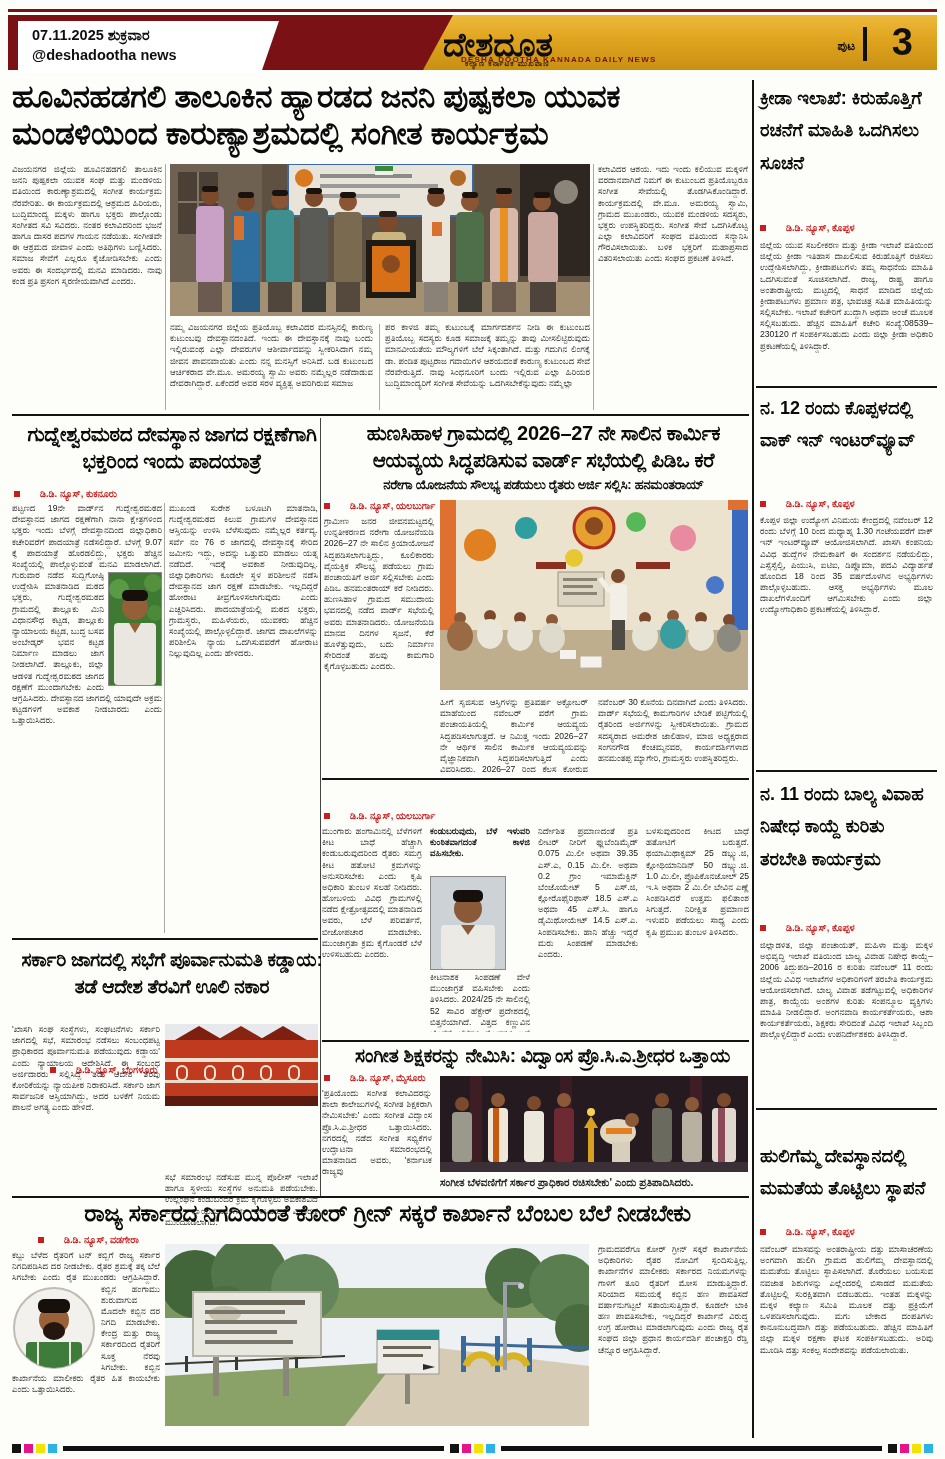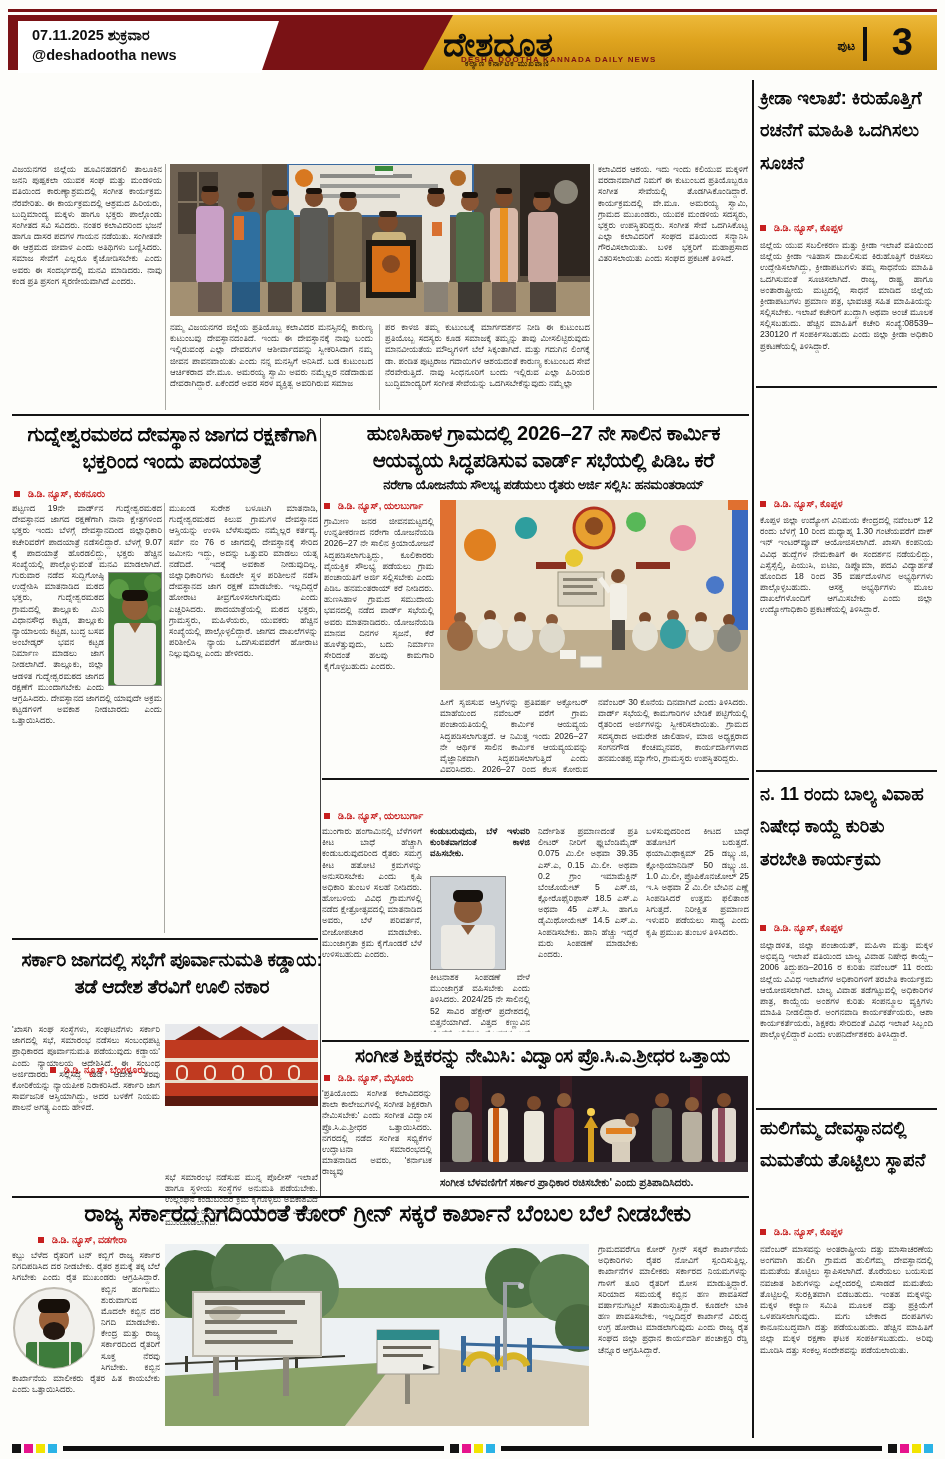--- a/index.html
+++ b/index.html
@@ -2,21 +2,21 @@
 <html><head>
 <meta charset="utf-8">
 <style>
   html,body{margin:0;padding:0;background:#e9e9e9;}
   .page{position:relative;width:945px;height:1459px;background:#fdfdfa;margin:0 auto;
         font-family:"Liberation Sans","DejaVu Sans",sans-serif;color:#111;overflow:hidden;}
   .abs{position:absolute;}
   .hl{font-weight:800;color:#0a0a0a;letter-spacing:-0.3px;}
   .center{text-align:center;margin-left:7px;}
   .body-txt{font-size:8.6px;line-height:1.3;text-align:justify;color:#191919;overflow:hidden;}
-  .byline{display:flex;align-items:center;gap:8px;color:#c71f1f;font-weight:700;font-size:9.5px;}
+  .byline{display:flex;align-items:center;gap:20px;color:#c71f1f;font-weight:700;font-size:9.5px;}
   .bysq{width:6px;height:6px;background:#c71f1f;flex:0 0 auto;}
   .rule{background:#141414;}
   .hair{background:#a9a9a3;}
   .caption{font-size:10.5px;font-weight:700;color:#222;}
   .photo{display:block;}
   .inset-r{float:right;margin:2px 0 3px 4px;border:1px solid #888;}
   .inset-l{float:left;margin:2px 5px 2px 0;}
   .band{background:#7a1215;}
   .gold{background:linear-gradient(180deg,#edb93a 0%,#dfa41f 45%,#c98f12 100%);}
   .datebox{background:#fff;clip-path:polygon(0 0,100% 0,calc(100% - 18px) 100%,0 100%);
@@ -46,20 +46,21 @@
     <div class="abs gold" style="left:415px;top:0;width:514px;height:55px;clip-path:polygon(30px 0,100% 0,100% 100%,0 100%);">
       <div class="abs mast-top" style="left:38px;top:4px;margin-top:36px;">DESHA DOOTHA KANNADA DAILY NEWS</div>
       <div class="abs mast" style="left:20px;top:13px;">ದೇಶದೂತ</div>
       <div class="abs mast-sub" style="left:42px;top:44px;">ಕಲ್ಯಾಣ ಕರ್ನಾಟಕ ಮುಖವಾಣಿ</div>
       <div class="abs pageword" style="right:82px;top:24px;">ಪುಟ</div>
       <div class="abs" style="right:70px;top:12px;width:4px;height:34px;background:#101010;"></div>
       <div class="abs pageno" style="right:24px;top:8px;">3</div>
     </div>
   </div>
 
+  <div class="abs hl" style="left:12px;top:78px;width:737px;font-size:31px;line-height:1.2;">ಹೂವಿನಹಡಗಲಿ ತಾಲೂಕಿನ ಹ್ಯಾರಡದ ಜನನಿ ಪುಷ್ಪಕಲಾ ಯುವಕ ಮಂಡಳಿಯಿಂದ ಕಾರುಣ್ಯಾಶ್ರಮದಲ್ಲಿ ಸಂಗೀತ ಕಾರ್ಯಕ್ರಮ</div>
 
   <div class="abs body-txt" style="left:12px;top:164px;width:150px;height:246px;">ವಿಜಯನಗರ ಜಿಲ್ಲೆಯ ಹೂವಿನಹಡಗಲಿ ತಾಲೂಕಿನ ಜನನಿ ಪುಷ್ಪಕಲಾ ಯುವಕ ಸಂಘ ಮತ್ತು ಮಂಡಳಿಯ ವತಿಯಿಂದ ಕಾರುಣ್ಯಾಶ್ರಮದಲ್ಲಿ ಸಂಗೀತ ಕಾರ್ಯಕ್ರಮ ನೆರವೇರಿತು. ಈ ಕಾರ್ಯಕ್ರಮದಲ್ಲಿ ಆಶ್ರಮದ ಹಿರಿಯರು, ಬುದ್ಧಿಮಾಂದ್ಯ ಮಕ್ಕಳು ಹಾಗೂ ಭಕ್ತರು ಪಾಲ್ಗೊಂಡು ಸಂಗೀತದ ಸವಿ ಸವಿದರು. ನಂತರ ಕಲಾವಿದರಿಂದ ಭಜನೆ ಹಾಗೂ ದಾಸರ ಪದಗಳ ಗಾಯನ ನಡೆಯಿತು. ಸಂಗೀತವೇ ಈ ಆಶ್ರಮದ ಜೀವಾಳ ಎಂದು ಅತಿಥಿಗಳು ಬಣ್ಣಿಸಿದರು. ಸಮಾಜ ಸೇವೆಗೆ ಎಲ್ಲರೂ ಕೈಜೋಡಿಸಬೇಕು ಎಂದು ಅವರು ಈ ಸಂದರ್ಭದಲ್ಲಿ ಮನವಿ ಮಾಡಿದರು. ನಾವು ಕಂಡ ಪ್ರತಿ ಪ್ರಸಂಗ ಸ್ಮರಣೀಯವಾಗಿದೆ ಎಂದರು.</div>
   <div class="abs hair" style="left:165px;top:164px;width:1px;height:246px;"></div>
 
   <svg class="abs photo" style="left:170px;top:164px;" width="420" height="152" viewBox="0 0 420 152">
     <rect width="420" height="152" fill="#5e5142"></rect>
     <rect x="0" y="0" width="92" height="152" fill="#6e6152"></rect>
     <rect x="8" y="8" width="40" height="62" fill="#4a4036"></rect>
     <line x1="28" y1="8" x2="28" y2="70" stroke="#847663" stroke-width="2"></line>
     <line x1="8" y1="38" x2="48" y2="38" stroke="#847663" stroke-width="2"></line>
@@ -404,36 +405,37 @@
   <div class="abs rule" style="left:752px;top:80px;width:2px;height:1358px;"></div>
 
   <div class="abs sb-hl" style="left:760px;top:82px;width:173px;">ಕ್ರೀಡಾ ಇಲಾಖೆ: ಕಿರುಹೊತ್ತಿಗೆ ರಚನೆಗೆ ಮಾಹಿತಿ ಒದಗಿಸಲು ಸೂಚನೆ</div>
   <div class="abs byline" style="left:760px;top:222px;">
     <span class="bysq"></span>
     <span>ಡಿ.ಡಿ. ನ್ಯೂಸ್, ಕೊಪ್ಪಳ</span>
   </div>
   <div class="abs body-txt" style="left:760px;top:240px;width:173px;height:142px;">ಜಿಲ್ಲೆಯ ಯುವ ಸಬಲೀಕರಣ ಮತ್ತು ಕ್ರೀಡಾ ಇಲಾಖೆ ವತಿಯಿಂದ ಜಿಲ್ಲೆಯ ಕ್ರೀಡಾ ಇತಿಹಾಸ ದಾಖಲಿಸುವ ಕಿರುಹೊತ್ತಿಗೆ ರಚಿಸಲು ಉದ್ದೇಶಿಸಲಾಗಿದ್ದು, ಕ್ರೀಡಾಪಟುಗಳು ತಮ್ಮ ಸಾಧನೆಯ ಮಾಹಿತಿ ಒದಗಿಸುವಂತೆ ಸೂಚಿಸಲಾಗಿದೆ. ರಾಜ್ಯ, ರಾಷ್ಟ್ರ ಹಾಗೂ ಅಂತಾರಾಷ್ಟ್ರೀಯ ಮಟ್ಟದಲ್ಲಿ ಸಾಧನೆ ಮಾಡಿದ ಜಿಲ್ಲೆಯ ಕ್ರೀಡಾಪಟುಗಳು ಪ್ರಮಾಣ ಪತ್ರ, ಭಾವಚಿತ್ರ ಸಹಿತ ಮಾಹಿತಿಯನ್ನು ಸಲ್ಲಿಸಬೇಕು. ಇಲಾಖೆ ಕಚೇರಿಗೆ ಖುದ್ದಾಗಿ ಅಥವಾ ಅಂಚೆ ಮೂಲಕ ಸಲ್ಲಿಸಬಹುದು. ಹೆಚ್ಚಿನ ಮಾಹಿತಿಗೆ ಕಚೇರಿ ಸಂಖ್ಯೆ:08539–230120 ಗೆ ಸಂಪರ್ಕಿಸಬಹುದು ಎಂದು ಜಿಲ್ಲಾ ಕ್ರೀಡಾ ಅಧಿಕಾರಿ ಪ್ರಕಟಣೆಯಲ್ಲಿ ತಿಳಿಸಿದ್ದಾರೆ.</div>
   <div class="abs rule" style="left:756px;top:386px;width:181px;height:2px;"></div>
 
+  <div class="abs sb-hl" style="left:760px;top:392px;width:173px;">ನ. 12 ರಂದು ಕೊಪ್ಪಳದಲ್ಲಿ ವಾಕ್ ಇನ್ ಇಂಟರ್‌ವ್ಯೂವ್</div>
   <div class="abs byline" style="left:760px;top:498px;">
     <span class="bysq"></span>
     <span>ಡಿ.ಡಿ. ನ್ಯೂಸ್, ಕೊಪ್ಪಳ</span>
   </div>
   <div class="abs body-txt" style="left:760px;top:515px;width:173px;height:248px;">ಕೊಪ್ಪಳ ಜಿಲ್ಲಾ ಉದ್ಯೋಗ ವಿನಿಮಯ ಕೇಂದ್ರದಲ್ಲಿ ನವೆಂಬರ್ 12 ರಂದು ಬೆಳಗ್ಗೆ 10 ರಿಂದ ಮಧ್ಯಾಹ್ನ 1.30 ಗಂಟೆಯವರೆಗೆ ವಾಕ್ ಇನ್ ಇಂಟರ್‌ವ್ಯೂವ್ ಆಯೋಜಿಸಲಾಗಿದೆ. ಖಾಸಗಿ ಕಂಪನಿಯ ವಿವಿಧ ಹುದ್ದೆಗಳ ನೇಮಕಾತಿಗೆ ಈ ಸಂದರ್ಶನ ನಡೆಯಲಿದ್ದು, ಎಸ್ಸೆಸ್ಸೆಲ್ಸಿ, ಪಿಯುಸಿ, ಐಟಿಐ, ಡಿಪ್ಲೊಮಾ, ಪದವಿ ವಿದ್ಯಾರ್ಹತೆ ಹೊಂದಿದ 18 ರಿಂದ 35 ವರ್ಷದೊಳಗಿನ ಅಭ್ಯರ್ಥಿಗಳು ಪಾಲ್ಗೊಳ್ಳಬಹುದು. ಆಸಕ್ತ ಅಭ್ಯರ್ಥಿಗಳು ಮೂಲ ದಾಖಲೆಗಳೊಂದಿಗೆ ಆಗಮಿಸಬೇಕು ಎಂದು ಜಿಲ್ಲಾ ಉದ್ಯೋಗಾಧಿಕಾರಿ ಪ್ರಕಟಣೆಯಲ್ಲಿ ತಿಳಿಸಿದ್ದಾರೆ.</div>
   <div class="abs rule" style="left:756px;top:770px;width:181px;height:2px;"></div>
 
   <div class="abs sb-hl" style="left:760px;top:778px;width:173px;">ನ. 11 ರಂದು ಬಾಲ್ಯ ವಿವಾಹ ನಿಷೇಧ ಕಾಯ್ದೆ ಕುರಿತು ತರಬೇತಿ ಕಾರ್ಯಕ್ರಮ</div>
   <div class="abs byline" style="left:760px;top:922px;">
     <span class="bysq"></span>
     <span>ಡಿ.ಡಿ. ನ್ಯೂಸ್, ಕೊಪ್ಪಳ</span>
   </div>
   <div class="abs body-txt" style="left:760px;top:940px;width:173px;height:162px;">ಜಿಲ್ಲಾಡಳಿತ, ಜಿಲ್ಲಾ ಪಂಚಾಯತ್, ಮಹಿಳಾ ಮತ್ತು ಮಕ್ಕಳ ಅಭಿವೃದ್ಧಿ ಇಲಾಖೆ ವತಿಯಿಂದ ಬಾಲ್ಯ ವಿವಾಹ ನಿಷೇಧ ಕಾಯ್ದೆ–2006 ತಿದ್ದುಪಡಿ–2016 ರ ಕುರಿತು ನವೆಂಬರ್ 11 ರಂದು ಜಿಲ್ಲೆಯ ವಿವಿಧ ಇಲಾಖೆಗಳ ಅಧಿಕಾರಿಗಳಿಗೆ ತರಬೇತಿ ಕಾರ್ಯಕ್ರಮ ಆಯೋಜಿಸಲಾಗಿದೆ. ಬಾಲ್ಯ ವಿವಾಹ ತಡೆಗಟ್ಟುವಲ್ಲಿ ಅಧಿಕಾರಿಗಳ ಪಾತ್ರ, ಕಾಯ್ದೆಯ ಅಂಶಗಳ ಕುರಿತು ಸಂಪನ್ಮೂಲ ವ್ಯಕ್ತಿಗಳು ಮಾಹಿತಿ ನೀಡಲಿದ್ದಾರೆ. ಅಂಗನವಾಡಿ ಕಾರ್ಯಕರ್ತೆಯರು, ಆಶಾ ಕಾರ್ಯಕರ್ತೆಯರು, ಶಿಕ್ಷಕರು ಸೇರಿದಂತೆ ವಿವಿಧ ಇಲಾಖೆ ಸಿಬ್ಬಂದಿ ಪಾಲ್ಗೊಳ್ಳಲಿದ್ದಾರೆ ಎಂದು ಉಪನಿರ್ದೇಶಕರು ತಿಳಿಸಿದ್ದಾರೆ.</div>
   <div class="abs rule" style="left:756px;top:1108px;width:181px;height:2px;"></div>
 
-  <div class="abs sb-hl" style="left:760px;top:1112px;width:173px;">ಹುಲಿಗೆಮ್ಮ ದೇವಸ್ಥಾನದಲ್ಲಿ ಮಮತೆಯ ತೊಟ್ಟಿಲು ಸ್ಥಾಪನೆ</div>
+  <div class="abs sb-hl" style="left:760px;top:1140px;width:173px;">ಹುಲಿಗೆಮ್ಮ ದೇವಸ್ಥಾನದಲ್ಲಿ ಮಮತೆಯ ತೊಟ್ಟಿಲು ಸ್ಥಾಪನೆ</div>
   <div class="abs byline" style="left:760px;top:1226px;">
     <span class="bysq"></span>
     <span>ಡಿ.ಡಿ. ನ್ಯೂಸ್, ಕೊಪ್ಪಳ</span>
   </div>
   <div class="abs body-txt" style="left:760px;top:1244px;width:173px;height:192px;">ನವೆಂಬರ್ ಮಾಸವನ್ನು ಅಂತರಾಷ್ಟ್ರೀಯ ದತ್ತು ಮಾಸಾಚರಣೆಯ ಅಂಗವಾಗಿ ಹುಲಿಗಿ ಗ್ರಾಮದ ಹುಲಿಗೆಮ್ಮ ದೇವಸ್ಥಾನದಲ್ಲಿ ಮಮತೆಯ ತೊಟ್ಟಿಲು ಸ್ಥಾಪಿಸಲಾಗಿದೆ. ತೊರೆಯಲು ಬಯಸುವ ನವಜಾತ ಶಿಶುಗಳನ್ನು ಎಲ್ಲೆಂದರಲ್ಲಿ ಬಿಸಾಡದೆ ಮಮತೆಯ ತೊಟ್ಟಿಲಲ್ಲಿ ಸುರಕ್ಷಿತವಾಗಿ ಬಿಡಬಹುದು. ಇಂತಹ ಮಕ್ಕಳನ್ನು ಮಕ್ಕಳ ಕಲ್ಯಾಣ ಸಮಿತಿ ಮೂಲಕ ದತ್ತು ಪ್ರಕ್ರಿಯೆಗೆ ಒಳಪಡಿಸಲಾಗುವುದು. ಮಗು ಬೇಕಾದ ದಂಪತಿಗಳು ಕಾನೂನುಬದ್ಧವಾಗಿ ದತ್ತು ಪಡೆಯಬಹುದು. ಹೆಚ್ಚಿನ ಮಾಹಿತಿಗೆ ಜಿಲ್ಲಾ ಮಕ್ಕಳ ರಕ್ಷಣಾ ಘಟಕ ಸಂಪರ್ಕಿಸಬಹುದು. ಅರಿವು ಮೂಡಿಸಿ ದತ್ತು ಸಂಕಲ್ಪ ಸಂದೇಶವನ್ನು ಪಡೆಯಲಾಯಿತು.</div>
 
   <div class="abs cmyk-row" style="left:12px;top:1444px;width:921px;">
     <div class="cmyk-g">
       <div class="cmyk-sq" style="background:#141414"></div>
         <div class="cmyk-sq" style="background:#e6148c"></div>

